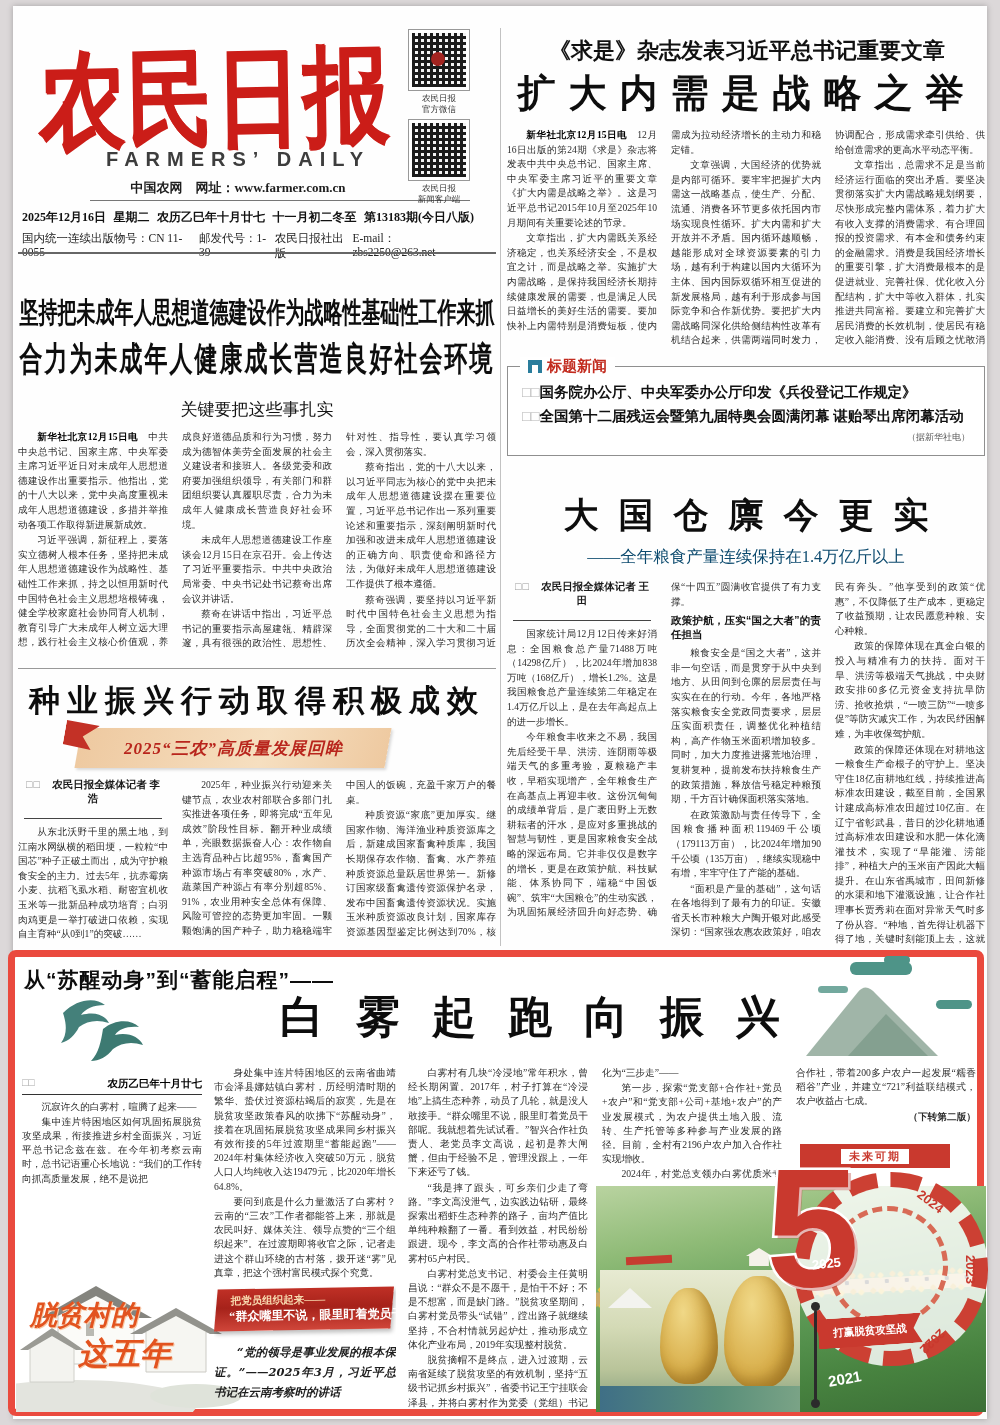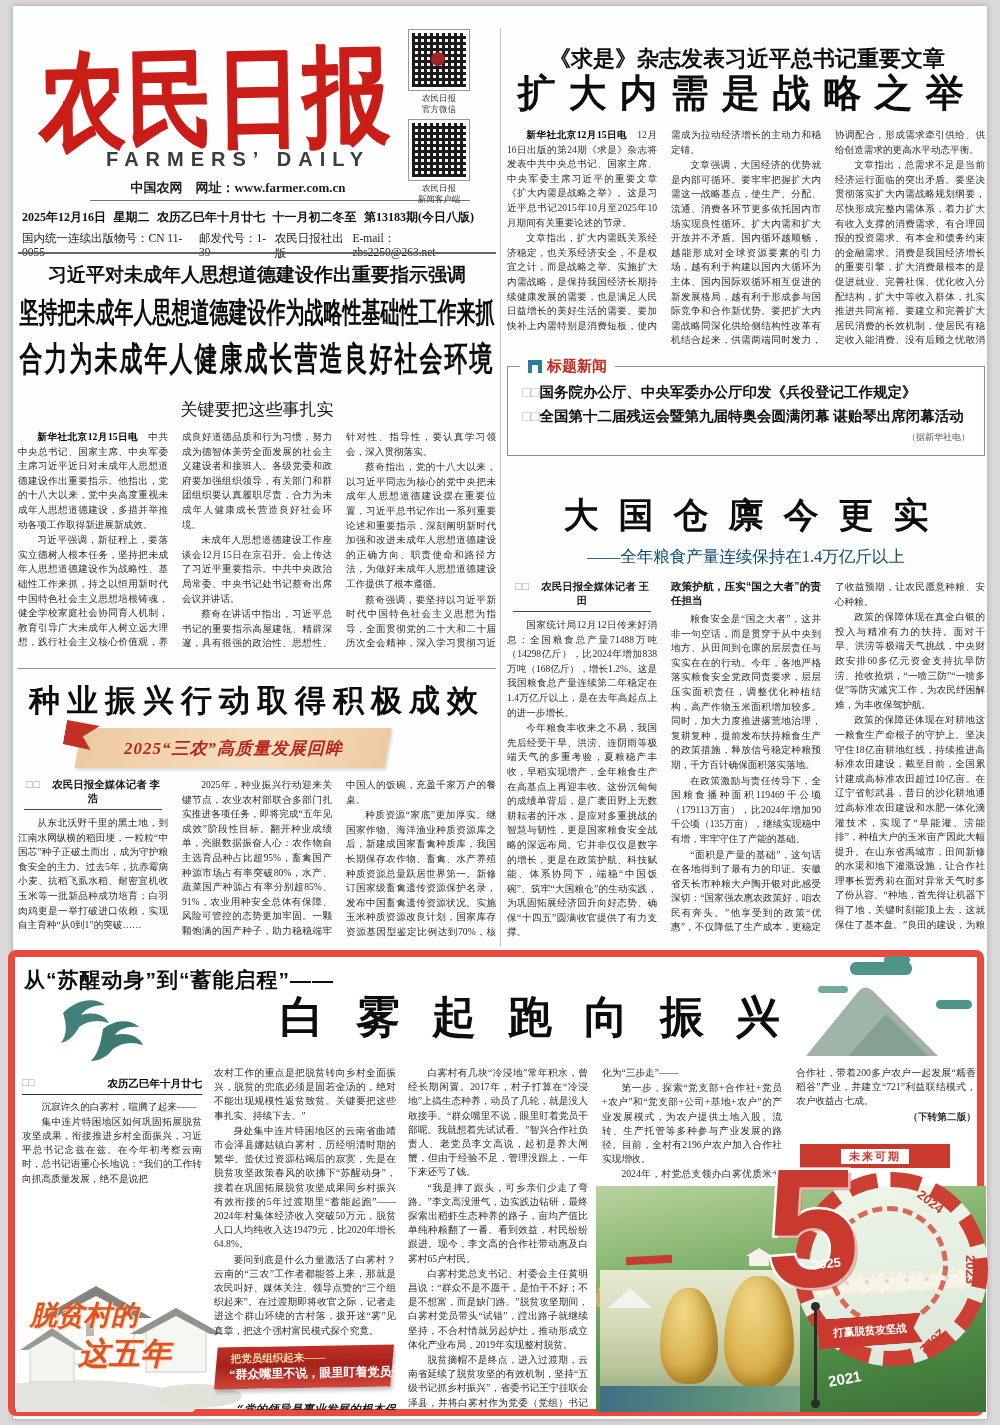--- a/index.html
+++ b/index.html
@@ -22,21 +22,21 @@
   .qr-label{font-size:8.5px;color:#333;text-align:center;line-height:1.25;white-space:pre-line;margin-top:3px;}
   
   .kicker-serif{font-weight:bold;color:#111;}
   .h-heavy{font-family:"Liberation Sans",sans-serif;font-weight:900;color:#0d0d0d;white-space:nowrap;}
   .h-serif{font-family:"DejaVu Serif",serif;font-weight:bold;color:#0d0d0d;white-space:nowrap;}
   
   .cols{column-gap:14px;overflow:hidden;text-align:justify;}
   .cols3{column-count:3;}
   .para{font-size:9.6px;line-height:14.6px;color:#2c2c2c;margin:0 0 1px 0;text-indent:2em;}
   .para b.dl{color:#000;}
-  .byline{font-size:10.5px;font-weight:bold;color:#1a1a1a;text-align:center;border-bottom:1px solid #444;padding-bottom:3px;margin:0 6px 6px 6px;text-indent:0;}
+  .byline{font-size:10.5px;font-weight:bold;color:#1a1a1a;text-align:center;border-bottom:1px solid #444;padding-bottom:12px;margin:0 6px 6px 6px;text-indent:0;}
   .byline .sq{color:#9a9a9a;font-weight:normal;letter-spacing:1px;}
   .subhead{font-size:10.5px;font-weight:bold;font-family:"Liberation Sans",sans-serif;color:#111;margin:5px 0 4px 0;text-indent:0;}
   .turn{font-weight:bold;}
   
   .hn-box{border:1px solid #8f8f8f;background:#fff;}
   .hn-label{position:absolute;top:-10px;left:12px;background:#fff;padding:0 8px;display:flex;align-items:center;gap:5px;}
   .hn-logo{width:14px;height:13px;background:#2a7d9c;display:inline-block;position:relative;}
   .hn-logo:after{content:"";position:absolute;left:4px;top:5px;width:6px;height:8px;background:#fff;}
   .hn-title{color:#c22b1f;font-weight:bold;font-size:15px;font-family:"Liberation Sans",sans-serif;}
   .hn-item{font-size:14.5px;font-weight:bold;color:#111;line-height:1.55;}
@@ -116,30 +116,29 @@
 官方微信</div>
   </div>
   <div class="abs" style="left:404px;top:120px;width:70px;">
     <div class="qr" style="margin:0 auto;"></div>
     <div class="qr-label">农民日报
 新闻客户端</div>
   </div>
 
   <div class="vsep" style="left:500px;top:28px;height:918px;"></div>
 
-  <div class="abs kicker-serif" style="left:508px;top:44px;width:478px;text-align:center;font-size:22px;">《求是》杂志发表习近平总书记重要文章</div>
+  <div class="abs kicker-serif" style="left:508px;top:36px;width:478px;text-align:center;font-size:22px;">《求是》杂志发表习近平总书记重要文章</div>
   <div class="abs h-heavy" style="left:508px;top:68px;width:478px;text-align:center;font-size:38px;letter-spacing:13px;">扩大内需是战略之举</div>
   <div class="abs cols cols3" style="left:507px;top:128px;width:478px;height:224px;">
     <p class="para"><b class="dl">新华社北京12月15日电</b>　<span>12月16日出版的第24期《求是》杂志将发表中共中央总书记、国家主席、中央军委主席习近平的重要文章《扩大内需是战略之举》。这是习近平总书记2015年10月至2025年10月期间有关重要论述的节录。</span></p>
     <p class="para">文章指出，扩大内需既关系经济稳定，也关系经济安全，不是权宜之计，而是战略之举。实施扩大内需战略，是保持我国经济长期持续健康发展的需要，也是满足人民日益增长的美好生活的需要。要加快补上内需特别是消费短板，使内需成为拉动经济增长的主动力和稳定锚。</p>
     <p class="para">文章强调，大国经济的优势就是内部可循环。要牢牢把握扩大内需这一战略基点，使生产、分配、流通、消费各环节更多依托国内市场实现良性循环。扩大内需和扩大开放并不矛盾。国内循环越顺畅，越能形成对全球资源要素的引力场，越有利于构建以国内大循环为主体、国内国际双循环相互促进的新发展格局，越有利于形成参与国际竞争和合作新优势。要把扩大内需战略同深化供给侧结构性改革有机结合起来，供需两端同时发力，协调配合，形成需求牵引供给、供给创造需求的更高水平动态平衡。</p>
     <p class="para">文章指出，总需求不足是当前经济运行面临的突出矛盾。要坚决贯彻落实扩大内需战略规划纲要，尽快形成完整内需体系，着力扩大有收入支撑的消费需求、有合理回报的投资需求、有本金和债务约束的金融需求。消费是我国经济增长的重要引擎，扩大消费最根本的是促进就业、完善社保、优化收入分配结构，扩大中等收入群体，扎实推进共同富裕。要建立和完善扩大居民消费的长效机制，使居民有稳定收入能消费、没有后顾之忧敢消费、消费环境优获得感强愿消费。要完善扩大投资机制，拓展有效投资空间，适度超前部署新型基础设施建设，扩大高技术产业和战略性新兴产业投资，持续激发民间投资活力。要继续深化供给侧结构性改革，持续推动科技创新、制度创新，突破供给约束堵点、卡点、脆弱点，增强产业链供应链的竞争力和安全性，以自主可控、高质量的供给适应满足现有需求，创造引领新的需求。要坚持惠民生和促消费、投资于物和投资于人紧密结合，坚决破除阻碍全国统一大市场建设卡点堵点。</p>
   </div>
 
-  <div class="abs kicker-serif" style="left:18px;top:262px;width:478px;text-align:center;font-size:19px;">习近平对未成年人思想道德建设作出重要指示强调</div>
   <div class="abs h-heavy" style="left:18px;top:293px;width:478px;text-align:center;font-size:19px;transform:scaleY(1.5);transform-origin:center top;letter-spacing:0;">坚持把未成年人思想道德建设作为战略性基础性工作来抓</div>
   <div class="abs h-heavy" style="left:18px;top:337px;width:478px;text-align:center;font-size:23px;transform:scaleY(1.45);transform-origin:center top;letter-spacing:2px;">合力为未成年人健康成长营造良好社会环境</div>
   <div class="abs" style="left:18px;top:398px;width:478px;text-align:center;font-size:17px;color:#141414;">关键要把这些事扎实</div>
   <div class="abs cols cols3" style="left:18px;top:430px;width:478px;height:232px;">
     <p class="para"><b class="dl">新华社北京12月15日电</b>　<span>中共中央总书记、国家主席、中央军委主席习近平近日对未成年人思想道德建设作出重要指示。他指出，党的十八大以来，党中央高度重视未成年人思想道德建设，多措并举推动各项工作取得新进展新成效。</span></p>
     <p class="para">习近平强调，新征程上，要落实立德树人根本任务，坚持把未成年人思想道德建设作为战略性、基础性工作来抓，持之以恒用新时代中国特色社会主义思想培根铸魂，健全学校家庭社会协同育人机制，教育引导广大未成年人树立远大理想，践行社会主义核心价值观，养成良好道德品质和行为习惯，努力成为德智体美劳全面发展的社会主义建设者和接班人。各级党委和政府要加强组织领导，有关部门和群团组织要认真履职尽责，合力为未成年人健康成长营造良好社会环境。</p>
     <p class="para">未成年人思想道德建设工作座谈会12月15日在京召开。会上传达了习近平重要指示。中共中央政治局常委、中央书记处书记蔡奇出席会议并讲话。</p>
     <p class="para">蔡奇在讲话中指出，习近平总书记的重要指示高屋建瓴、精辟深邃，具有很强的政治性、思想性、针对性、指导性，要认真学习领会，深入贯彻落实。</p>
     <p class="para">蔡奇指出，党的十八大以来，以习近平同志为核心的党中央把未成年人思想道德建设摆在重要位置，习近平总书记作出一系列重要论述和重要指示，深刻阐明新时代加强和改进未成年人思想道德建设的正确方向、职责使命和路径方法，为做好未成年人思想道德建设工作提供了根本遵循。</p>
     <p class="para">蔡奇强调，要坚持以习近平新时代中国特色社会主义思想为指导，全面贯彻党的二十大和二十届历次全会精神，深入学习贯彻习近平文化思想和习近平总书记关于未成年人思想道德建设的重要论述，坚持和加强党的全面领导，落实立德树人根本任务，健全学校家庭社会协同育人机制，教育引导广大未成年人践行社会主义核心价值观，坚定理想信念，厚植爱国情怀，加强品德修养，增长知识见识，培养奋斗精神，增强综合素质，落实学校育人主体责任，坚持德育为先，注重“五育”融合。（下转第二版）</p>
@@ -219,21 +218,20 @@
       <polygon points="8,92 36,76 64,92 58,92 58,126 14,126 14,92" fill="#f3f3ef" stroke="#d0d0ca"></polygon>
       <polygon points="4,94 36,72 68,94 60,94 36,80 12,94" fill="#9a9a94"></polygon>
       <rect x="70" y="66" width="8" height="14" fill="#b9b9b2"></rect>
       <ellipse cx="180" cy="140" rx="46" ry="12" fill="#dfe3da"></ellipse>
     </svg>
     <div class="abs illus-label" style="left:14px;top:44px;font-size:27px;">脱贫村的</div>
     <div class="abs illus-label" style="left:62px;top:80px;font-size:31px;">这五年</div>
   </div>
 
   <div class="abs" style="left:214px;top:1066px;width:182px;height:344px;overflow:hidden;">
-    <p class="sp-para" style="text-indent:0;">农村工作的重点是把脱贫转向乡村全面振兴，脱贫的兜底必须是固若金汤的，绝对不能出现规模性返贫致贫。关键要把这些事扎实、持续下去。”</p>
     <p class="sp-para">身处集中连片特困地区的云南省曲靖市会泽县娜姑镇白雾村，历经明清时期的繁华、蛰伏过资源枯竭后的寂寞，先是在脱贫攻坚政策春风的吹拂下“苏醒动身”，接着在巩固拓展脱贫攻坚成果同乡村振兴有效衔接的5年过渡期里“蓄能起跑”——2024年村集体经济收入突破50万元，脱贫人口人均纯收入达19479元，比2020年增长64.8%。</p>
     <p class="sp-para">要问到底是什么力量激活了白雾村？云南的“三农”工作者都能答上来，那就是农民叫好、媒体关注、领导点赞的“三个组织起来”。在过渡期即将收官之际，记者走进这个群山环绕的古村落，拨开迷“雾”见真章，把这个强村富民模式探个究竟。</p>
     <div class="red-ribbon" style="margin:8px 4px 8px 2px;">
       <div class="l1">把党员组织起来——</div>
       <div class="l2">“群众嘴里不说，眼里盯着党员干部呢”</div>
     </div>
     <p class="quote">“党的领导是事业发展的根本保证。”——2025年3月，习近平总书记在云南考察时的讲话</p>
 
   </div>
 

